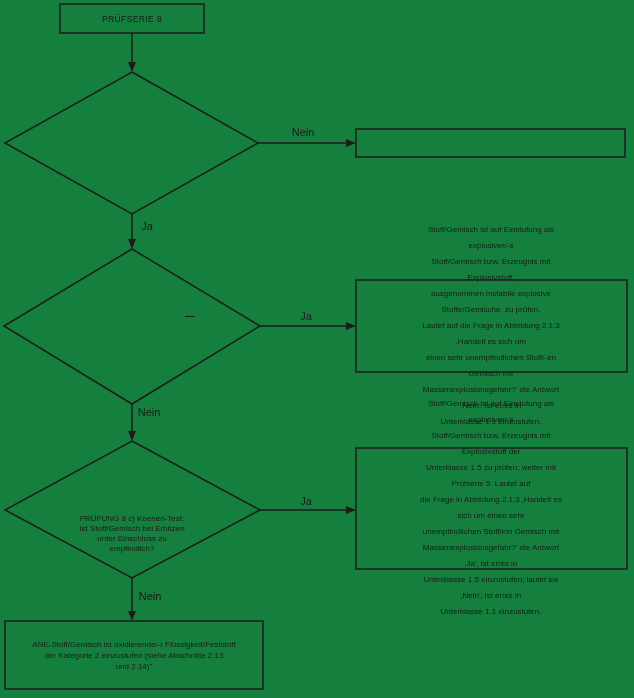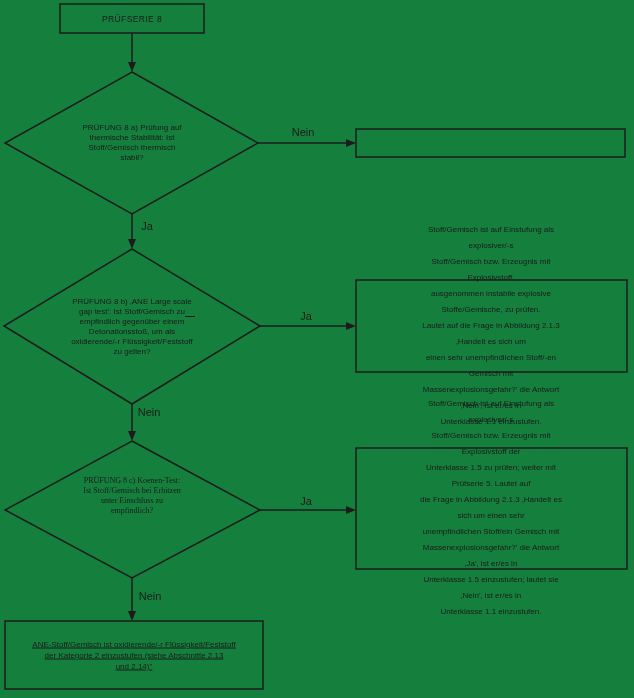--- a/index.html
+++ b/index.html
@@ -53,34 +53,24 @@
       <polygon points="132,249 128,239 136,239"></polygon>
       <polygon points="356,326 346,322 346,330"></polygon>
       <polygon points="132,441 128,431 136,431"></polygon>
       <polygon points="356,510 346,506 346,514"></polygon>
       <polygon points="132,621 128,611 136,611"></polygon>
     </g>
   </svg>
 
   <div class="ctext title-label" style="left:132px;top:19px;">PRÜFSERIE 8</div>
 
-  <div class="ctext" style="left:132px;top:143px;">PRÜFUNG 8 a) Prüfung auf
-thermische Stabilität: Ist
-Stoff/Gemisch thermisch
-stabil?</div>
 
-  <div class="ctext" style="left:132px;top:327px;">PRÜFUNG 8 b) ‚ANE Large scale
-gap test': Ist Stoff/Gemisch zu
-empfindlich gegenüber einem
-Detonationsstoß, um als
-oxidierende/-r Flüssigkeit/Feststoff
-zu gelten?</div>
   <div class="zu-underline" style="left:185px;top:316px;width:10px;"></div>
 
-  <div class="ctext" style="left:132px;top:496px;font-family:Liberation Serif, serif;">PRÜFUNG 8 c) Koenen-Test:
+  <div class="ctext" style="left:132px;top:534px;">PRÜFUNG 8 c) Koenen-Test:
 Ist Stoff/Gemisch bei Erhitzen
 unter Einschluss zu
 empfindlich?</div>
 
 
   <div class="ctext outcome-text" style="left:491px;top:326px;">Stoff/Gemisch ist auf Einstufung als explosiver/-s
 Stoff/Gemisch bzw. Erzeugnis mit Explosivstoff,
 ausgenommen instabile explosive Stoffe/Gemische, zu prüfen.
 Lautet auf die Frage in Abbildung 2.1.3 ‚Handelt es sich um
 einen sehr unempfindlichen Stoff/-en Gemisch mit
@@ -89,21 +79,21 @@
 
   <div class="ctext outcome-text" style="left:491px;top:508px;">Stoff/Gemisch ist auf Einstufung als explosiver/-s
 Stoff/Gemisch bzw. Erzeugnis mit Explosivstoff der
 Unterklasse 1.5 zu prüfen; weiter mit Prüfserie 5. Lautet auf
 die Frage in Abbildung 2.1.3 ‚Handelt es sich um einen sehr
 unempfindlichen Stoff/ein Gemisch mit
 Massenexplosionsgefahr?' die Antwort ‚Ja', ist er/es in
 Unterklasse 1.5 einzustufen; lautet sie ‚Nein', ist er/es in
 Unterklasse 1.1 einzustufen.</div>
 
-  <div class="ctext final-text" style="left:134px;top:655px;text-decoration:underline;">ANE-Stoff/Gemisch ist oxidierende/-r Flüssigkeit/Feststoff
+  <div class="ctext final-text" style="left:134px;top:655px;">ANE-Stoff/Gemisch ist oxidierende/-r Flüssigkeit/Feststoff
 der Kategorie 2 einzustufen (siehe Abschnitte 2.13
 und 2.14)"</div>
 
   <div class="ctext edge-label" style="left:303px;top:132px;">Nein</div>
   <div class="ctext edge-label" style="left:147px;top:226px;">Ja</div>
   <div class="ctext edge-label" style="left:306px;top:316px;">Ja</div>
   <div class="ctext edge-label" style="left:149px;top:412px;">Nein</div>
   <div class="ctext edge-label" style="left:306px;top:501px;">Ja</div>
   <div class="ctext edge-label" style="left:150px;top:596px;">Nein</div>
 

